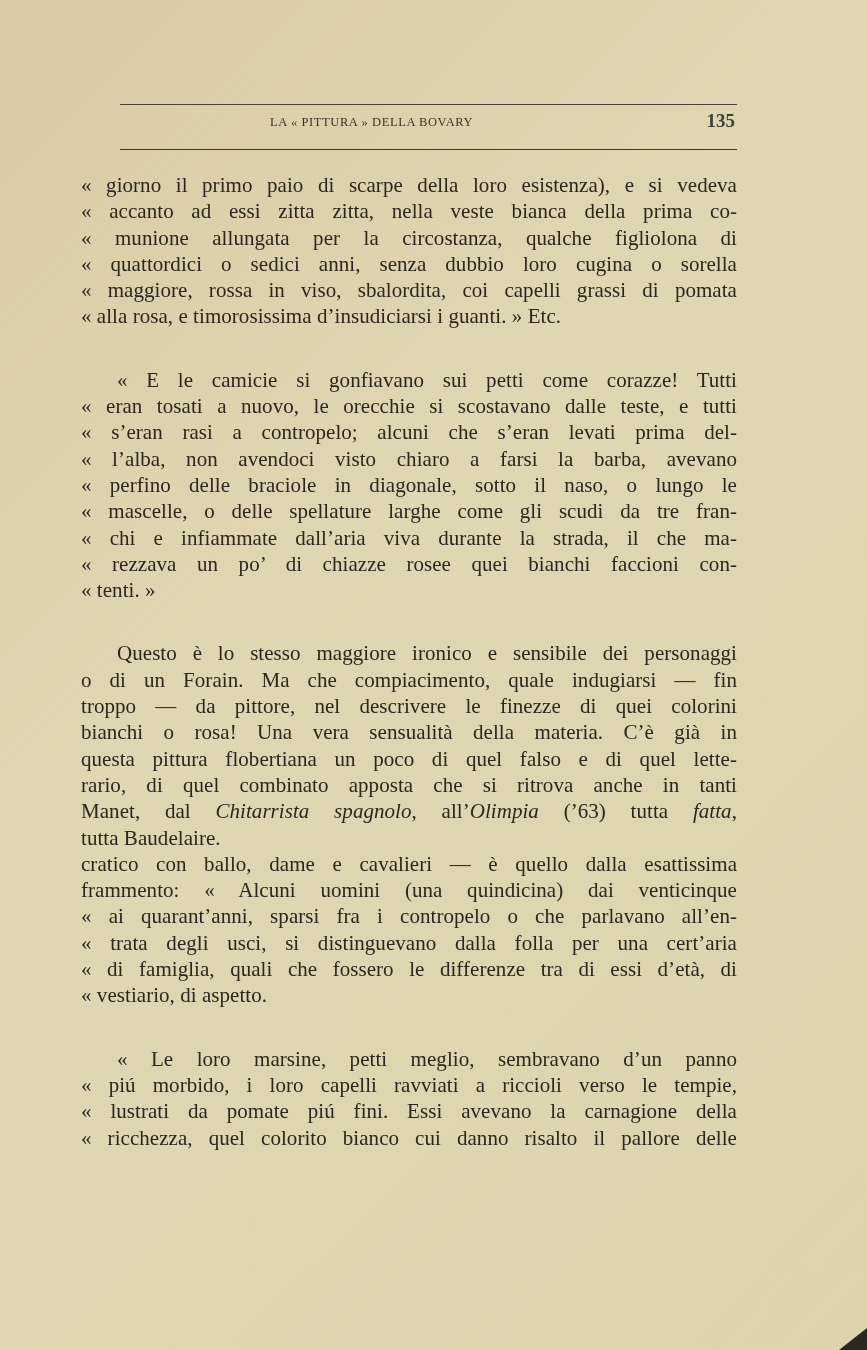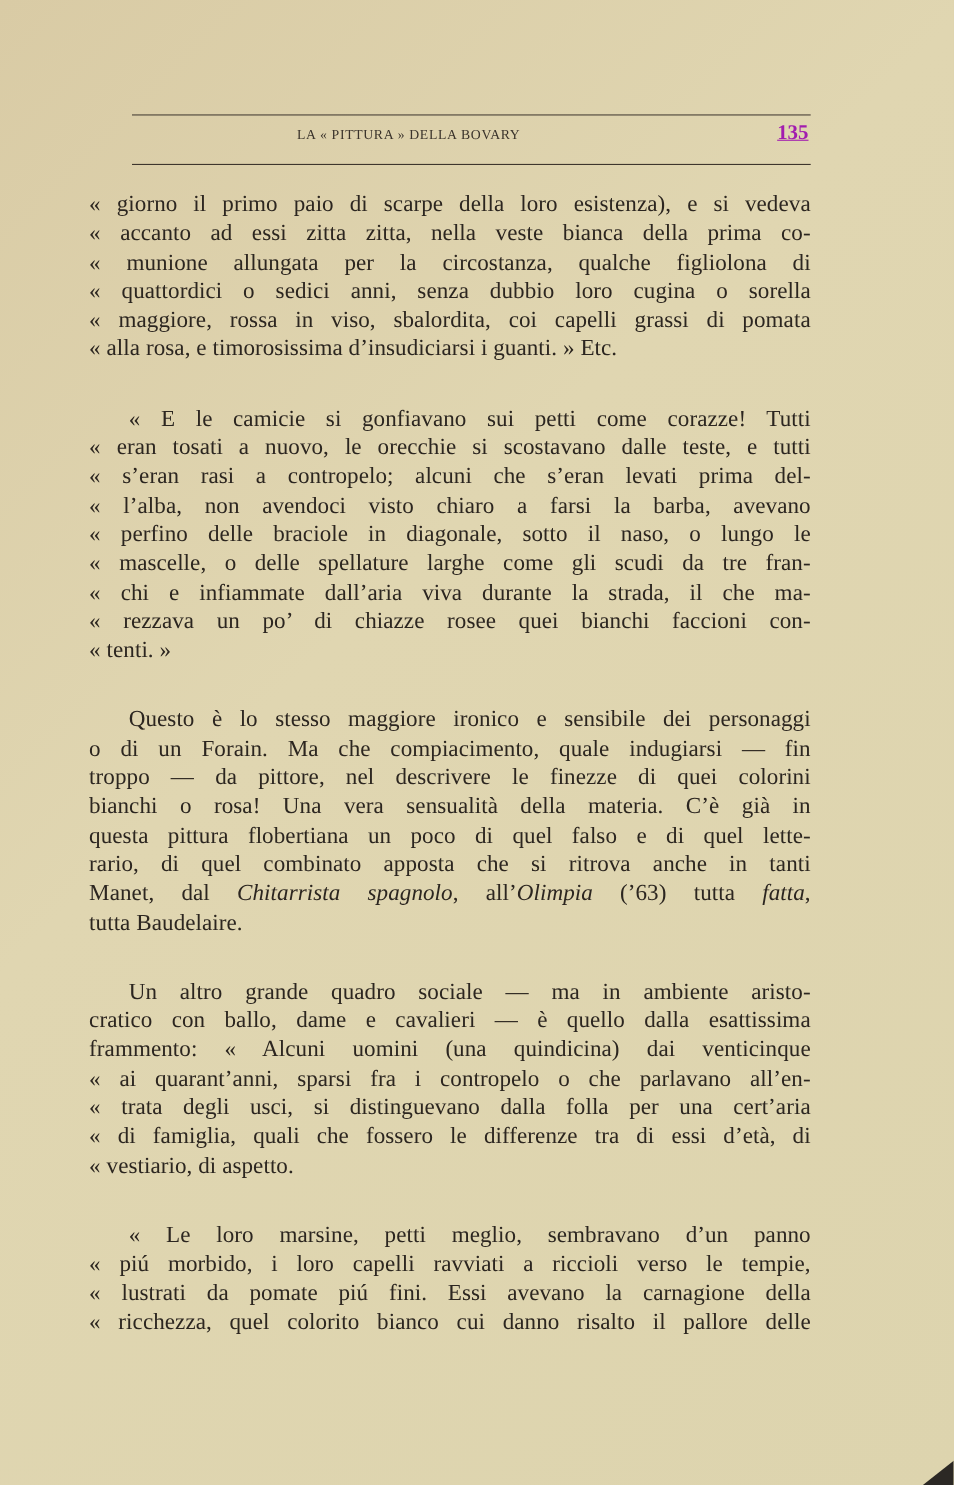--- a/index.html
+++ b/index.html
@@ -21,21 +21,21 @@
     .rule-bottom {
       position: absolute; left: 0; right: 0; bottom: 0; height: 0;
       border-top: 1.6px solid #3e362d;
     }
     .running-title {
       position: absolute; left: 150px; top: 11px;
       font-size: 12.5px; letter-spacing: 0.6px; color: #3a332b;
     }
     .page-number {
       position: absolute; right: 2px; top: 6px;
-      font-size: 19px; font-weight: bold; color: #a21caf; text-decoration: underline;
+      font-size: 19px; font-weight: bold; color: #404040;
     }
     .body-text {
       position: absolute; left: 81px; top: 172px; width: 656px;
     }
     .line {
       height: 26.3px; line-height: 26.3px; font-size: 21px;
       white-space: nowrap; text-align: justify; text-align-last: justify;
       letter-spacing: 0.05px;
     }
     .line.last { text-align-last: left; }
@@ -73,21 +73,20 @@
     <div class="line">« rezzava un po’ di chiazze rosee quei bianchi faccioni con-</div>
     <div class="line last">« tenti. »</div>
     <div class="line indent">Questo è lo stesso maggiore ironico e sensibile dei personaggi</div>
     <div class="line">o di un Forain. Ma che compiacimento, quale indugiarsi — fin</div>
     <div class="line">troppo — da pittore, nel descrivere le finezze di quei colorini</div>
     <div class="line">bianchi o rosa! Una vera sensualità della materia. C’è già in</div>
     <div class="line">questa pittura flobertiana un poco di quel falso e di quel lette-</div>
     <div class="line">rario, di quel combinato apposta che si ritrova anche in tanti</div>
     <div class="line">Manet, dal <em>Chitarrista spagnolo</em>, all’<em>Olimpia</em> (’63) tutta <em>fatta</em>,</div>
     <div class="line last">tutta Baudelaire.</div>
-    <div class="line indent">Un altro grande quadro sociale — ma in ambiente aristo-</div>
     <div class="line">cratico con ballo, dame e cavalieri — è quello dalla esattissima</div>
     <div class="line">frammento: « Alcuni uomini (una quindicina) dai venticinque</div>
     <div class="line">« ai quarant’anni, sparsi fra i contropelo o che parlavano all’en-</div>
     <div class="line">« trata degli usci, si distinguevano dalla folla per una cert’aria</div>
     <div class="line">« di famiglia, quali che fossero le differenze tra di essi d’età, di</div>
     <div class="line last">« vestiario, di aspetto.</div>
     <div class="line indent">« Le loro marsine, petti meglio, sembravano d’un panno</div>
     <div class="line">« piú morbido, i loro capelli ravviati a riccioli verso le tempie,</div>
     <div class="line">« lustrati da pomate piú fini. Essi avevano la carnagione della</div>
     <div class="line">« ricchezza, quel colorito bianco cui danno risalto il pallore delle</div>

